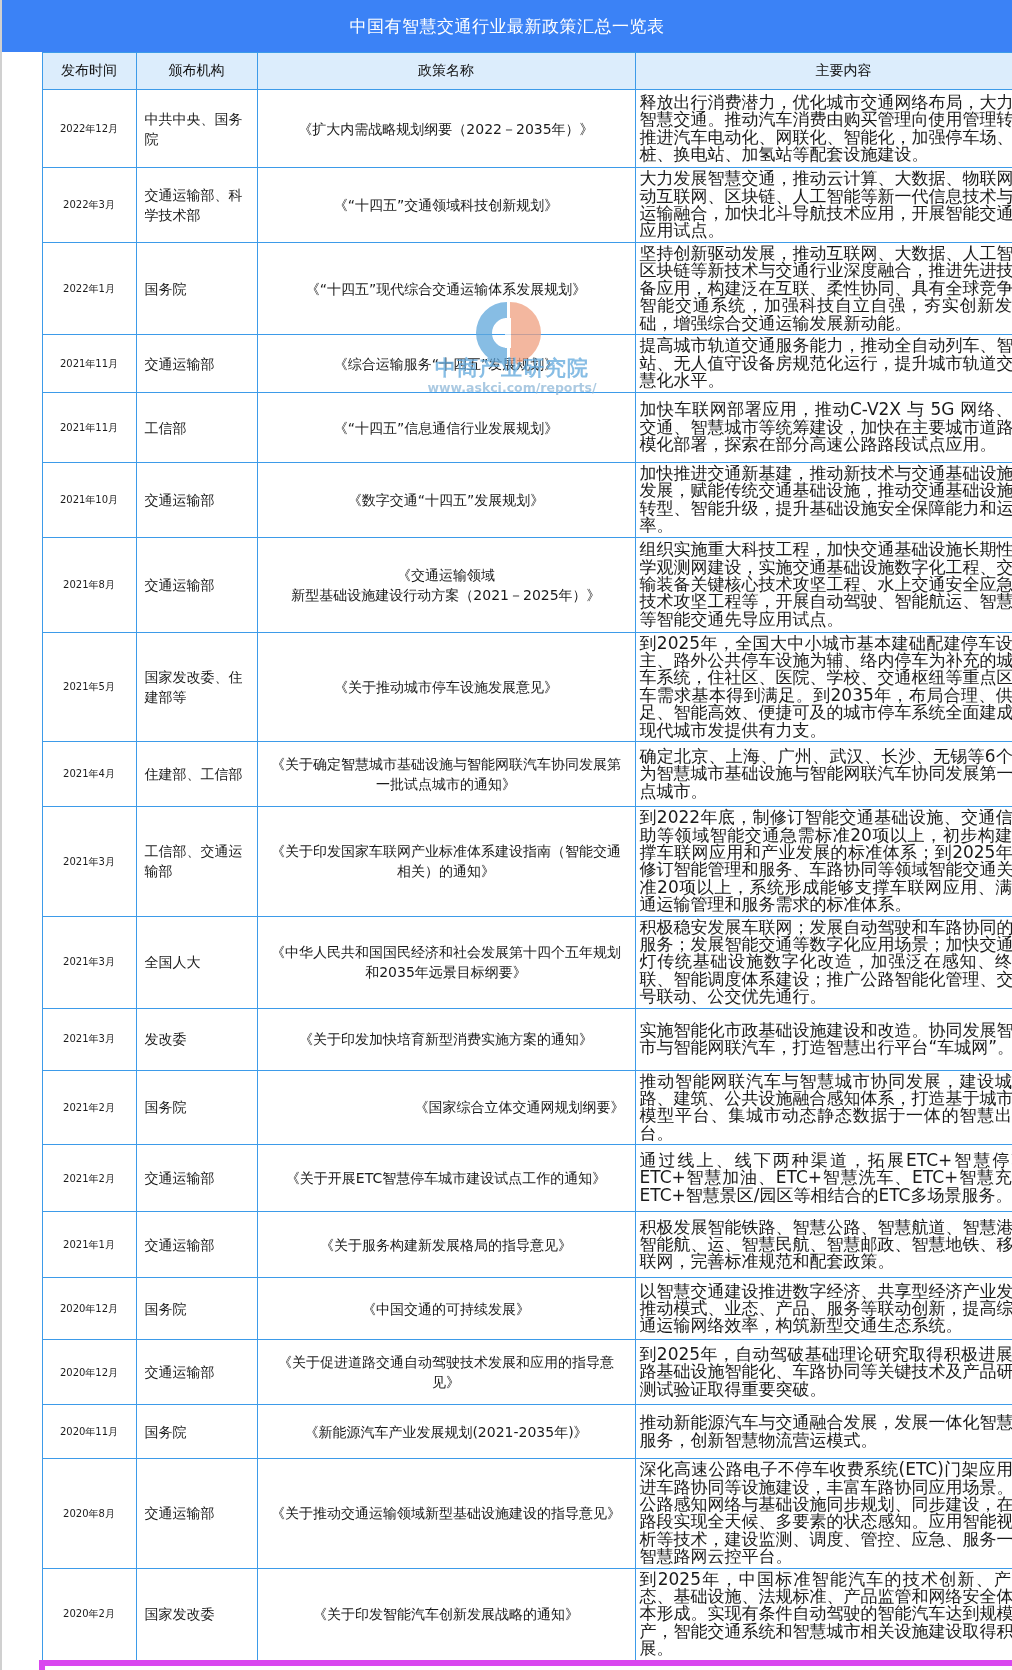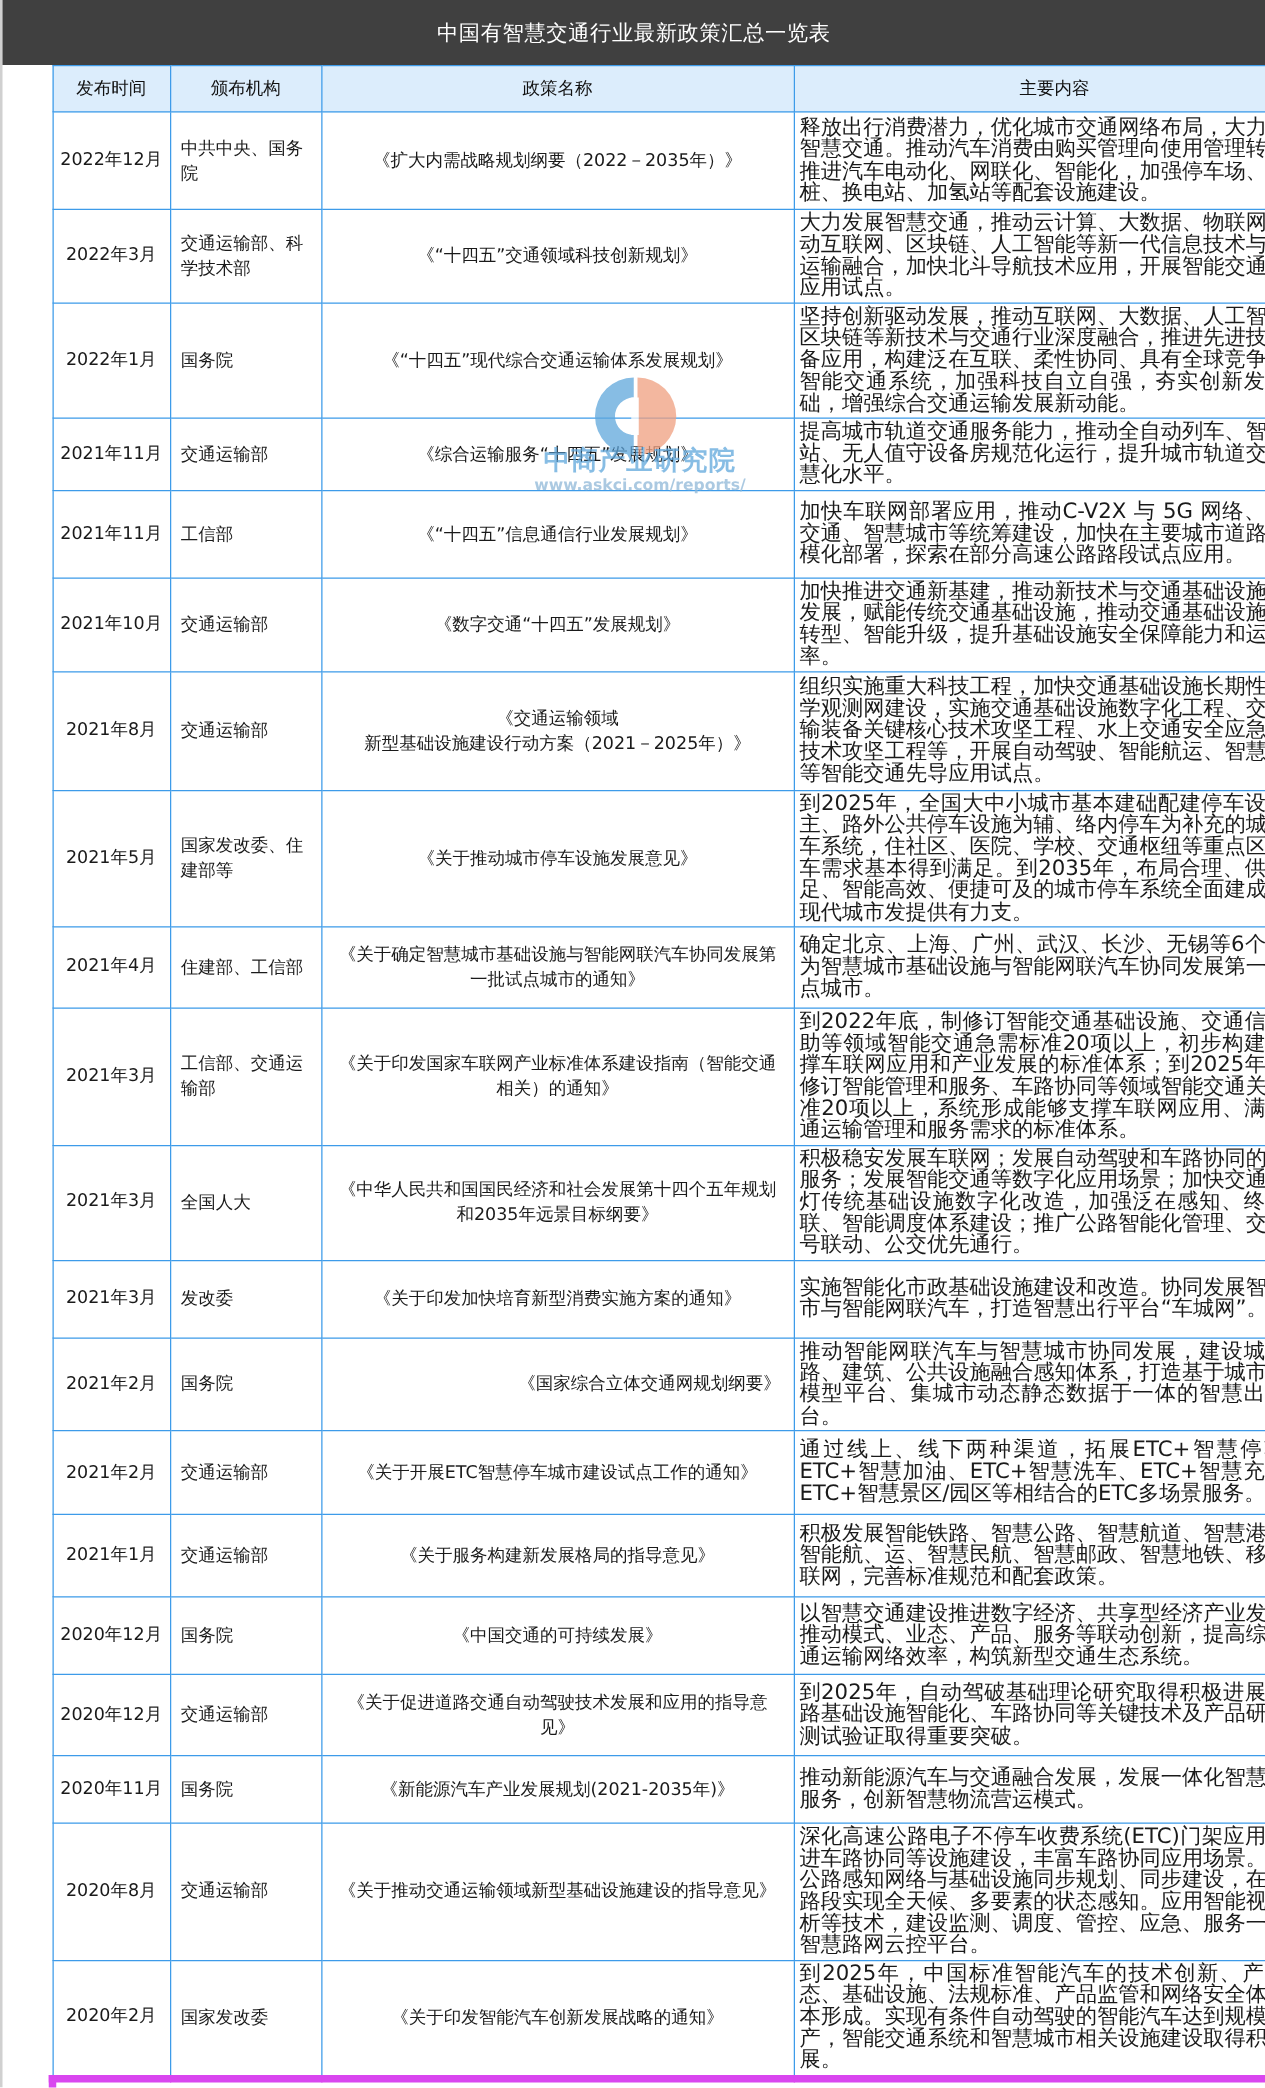--- a/index.html
+++ b/index.html
@@ -1,23 +1,23 @@
 <!DOCTYPE html>
 <html><head>
 <meta charset="utf-8">
 <style>
   html, body { margin: 0; padding: 0; background: #ffffff; }
   body { width: 1012px; height: 1670px; overflow: hidden; font-family: "DejaVu Sans", "Liberation Sans", sans-serif; color: #1a1a1a; }
   .page { position: relative; width: 1012px; height: 1670px; border-left: 2px solid #d0d0d0; box-sizing: border-box; }
-  .title-bar { height: 52px; background: #404040; color: #ffffff; display: flex; align-items: center; justify-content: center; font-size: 17px; letter-spacing: 0.5px; }
+  .title-bar { height: 52px; background: #3b82f6; color: #ffffff; display: flex; align-items: center; justify-content: center; font-size: 17px; letter-spacing: 0.5px; }
   table { border-collapse: collapse; width: 1010px; table-layout: fixed; margin-left: 37px; }
   col.c1 { width: 94px; } col.c2 { width: 121px; } col.c3 { width: 378px; } col.c4 { width: 417px; }
   th { height: 34px; background: #dcedfc; font-weight: normal; font-size: 14px; border: 1px solid #3d9be9; color: #111; }
   td { border: 1px solid #3d9be9; font-size: 13.2px; line-height: 17.3px; vertical-align: middle; padding: 0; }
-  td.date { text-align: center; font-size: 14px; }
+  td.date { text-align: center; font-size: 10px; }
   td.org { text-align: left; padding: 0 8px; font-size: 14px; line-height: 20px; }
   td.name { text-align: center; padding: 12px 10px; font-size: 14px; line-height: 20px; }
   td.content { text-align: justify; padding: 2px 4px 2px 4px; font-size: 17px; line-height: 17.4px; }
   .footer-row td { height: 34px; text-align: right; padding-right: 6px; font-size: 13px; border: 6px solid #d946ef; }
   .watermark { position: absolute; left: 410px; top: 292px; width: 200px; height: 130px; pointer-events: none; opacity: 0.75; }
   .wm-logo { position: absolute; left: 60px; top: 6px; width: 70px; height: 70px; }
   .wm-text { position: absolute; left: 0; top: 62px; width: 200px; text-align: center; color: #5fa7dc; font-size: 21px; font-weight: bold; letter-spacing: 1px; }
   .wm-url { position: absolute; left: 0; top: 88px; width: 200px; text-align: center; color: #8fb8d8; font-size: 12.5px; font-weight: bold; }
 </style>
 </head>

